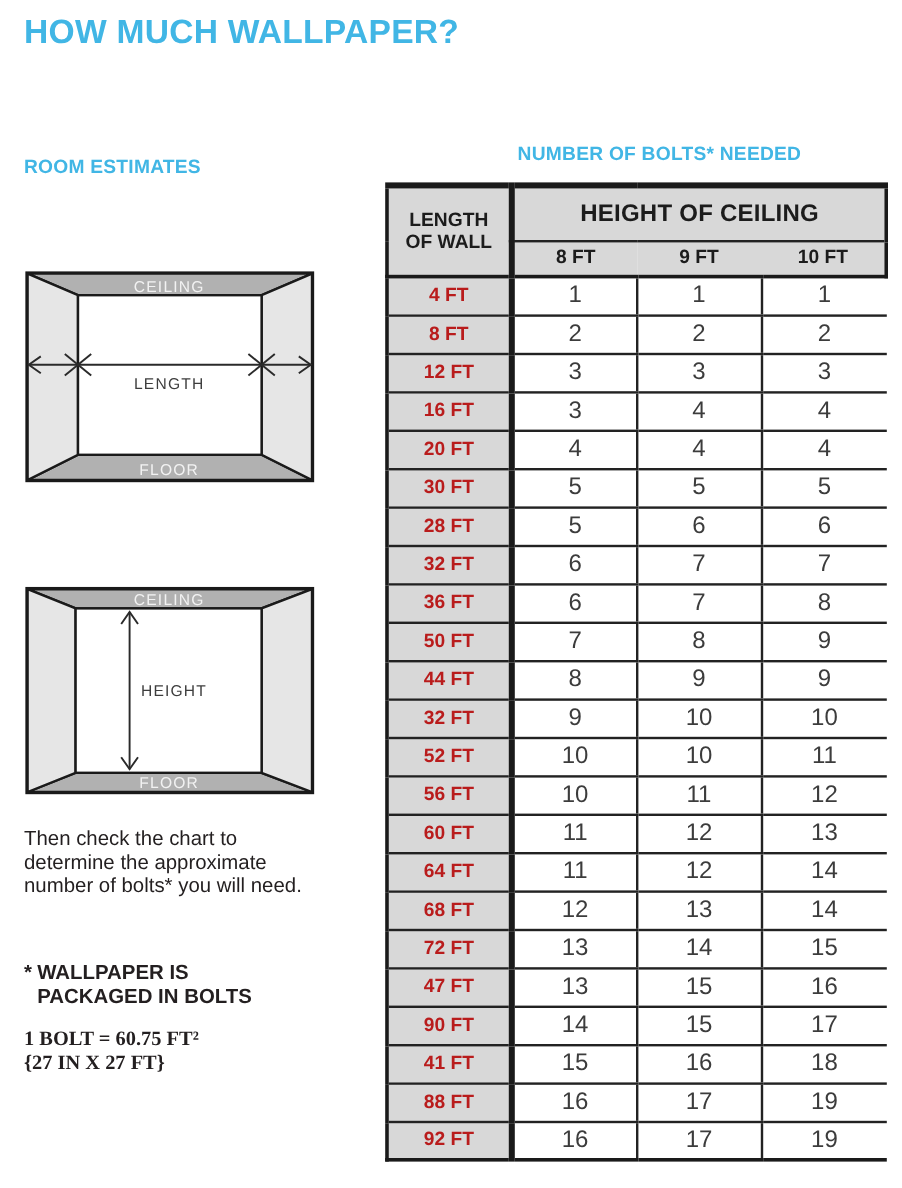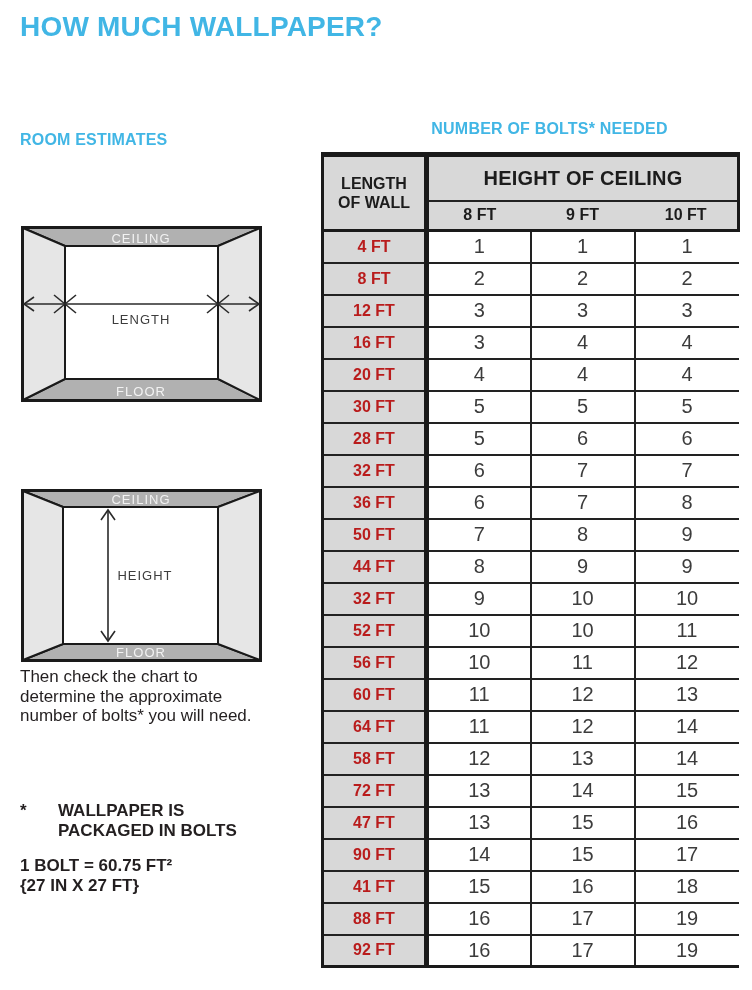--- a/index.html
+++ b/index.html
@@ -31,30 +31,30 @@
     color: var(--accent); letter-spacing: 0.2px; white-space: nowrap;
   }
   .h-room { left: 20px; top: 131px; }
   .h-bolts { left: 340px; top: 120px; width: 419px; text-align: center; }
   .para {
     position: absolute; left: 20px;
     font-size: 17px; line-height: 19.5px; white-space: pre-line; color: var(--ink);
   }
   .p1 { top: 158px; }
   .p2 { top: 424px; }
-  .p3 { top: 667px; }
+  .p3 { top: 689px; }
   .footnote {
     position: absolute; left: 20px; top: 801px;
     display: flex; font-size: 17px; font-weight: bold; line-height: 20px;
   }
   .footnote .marker { width: 11px; flex: none; }
-  .footnote .ftext { white-space: pre-line; margin-left: 27px; }
+  .footnote .ftext { white-space: pre-line; }
   .bolt-info {
     position: absolute; left: 20px; top: 856px;
-    font-size: 17px; font-weight: bold; line-height: 19.5px; white-space: pre-line;
+    font-size: 17px; font-weight: bold; line-height: 19.5px; white-space: pre-line; font-family: Liberation Serif, serif;
   }
   .diagram { position: absolute; left: 21px; }
   .d1 { top: 226px; }
   .d2 { top: 489px; }
   .diagram text { font-family: "Liberation Sans", sans-serif; }
   .band-label { font-size: 13px; fill: #f2f2f2; letter-spacing: 1px; }
   .dim-label { font-size: 13px; fill: #3d3d3d; letter-spacing: 1px; }
 
   .tbl-wrap { position: absolute; left: 321px; top: 152px; }
   table.bolts {
@@ -286,21 +286,21 @@
   </tr>
 
   <tr>
     <td class="rowlabel">64 FT</td>
     <td class="v1">11</td>
     <td class="v2">12</td>
     <td class="v3">14</td>
   </tr>
 
   <tr>
-    <td class="rowlabel">58 FT</td>
+    <td class="rowlabel">68 FT</td>
     <td class="v1">12</td>
     <td class="v2">13</td>
     <td class="v3">14</td>
   </tr>
 
   <tr>
     <td class="rowlabel">72 FT</td>
     <td class="v1">13</td>
     <td class="v2">14</td>
     <td class="v3">15</td>

